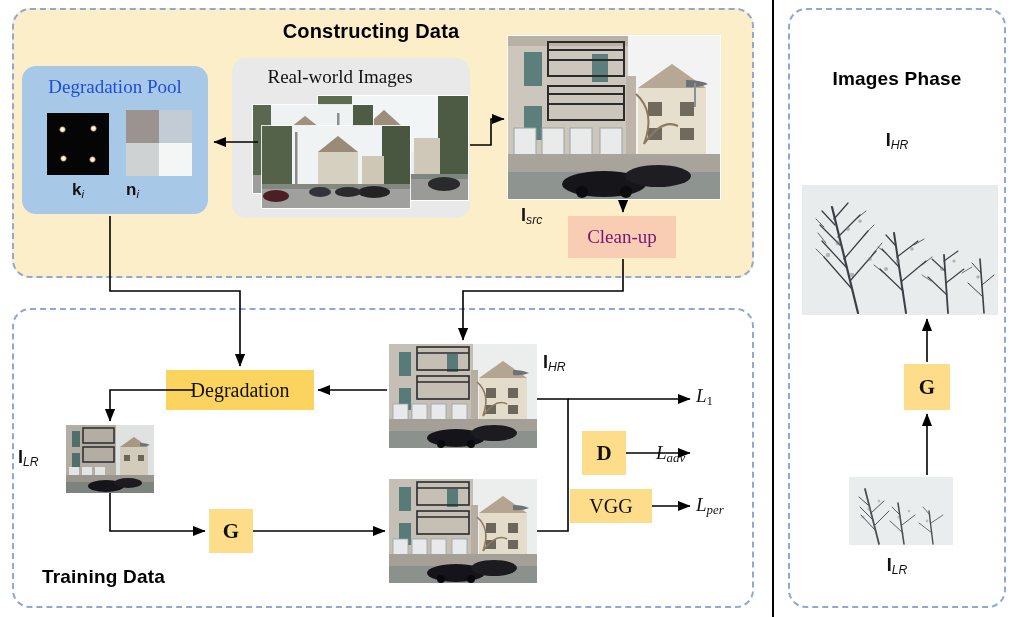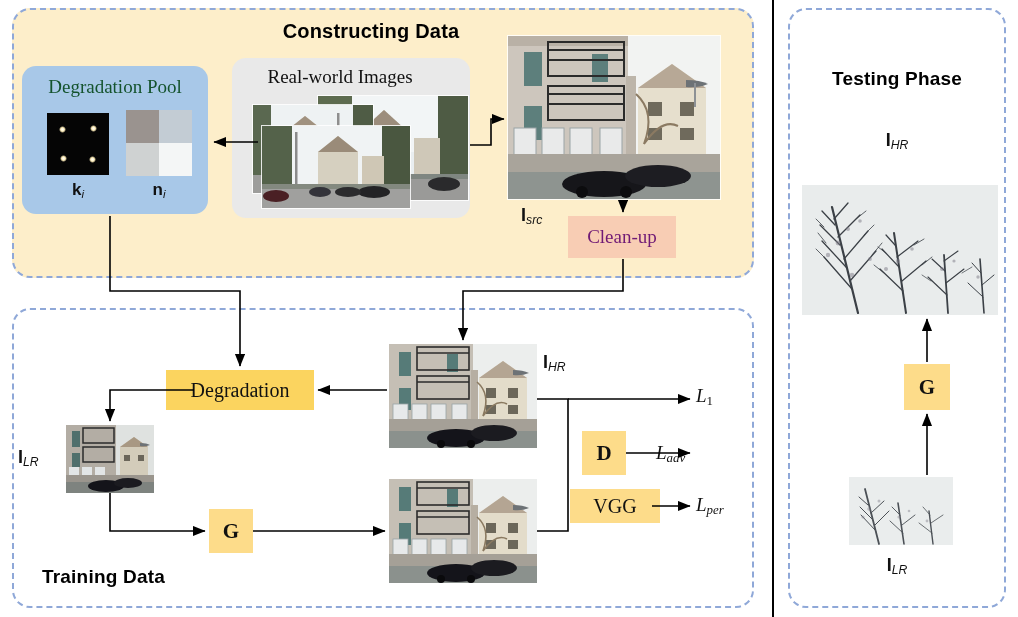--- a/index.html
+++ b/index.html
@@ -19,29 +19,29 @@
   #title-construct{left:0;top:20px;width:742px;text-align:center;font-size:20px;}
   #title-train{left:42px;top:566px;font-size:19px;}
   #title-test{left:788px;top:68px;width:218px;text-align:center;font-size:19px;}
 
   
   .serif{font-family:Liberation Sans, sans-serif;color:#111;}
 
   
   #deg-pool{left:22px;top:66px;width:186px;height:148px;background:#a8c8e8;border-radius:14px;}
   #deg-pool-title{position:absolute;left:22px;top:76px;width:186px;text-align:center;
-                  font-size:19px;font-family:"Liberation Serif",serif;color:#14532d;}
+                  font-size:19px;font-family:"Liberation Serif",serif;color:#1d4ed8;}
   #kernel-img{left:47px;top:113px;width:62px;height:62px;background:#050505;overflow:hidden;}
   #kernel-img .blip{position:absolute;width:7px;height:7px;border-radius:50%;
         background:radial-gradient(circle,#fff 0%,#ffeebb 38%,rgba(120,100,60,0) 72%);}
   #noise-img{left:126px;top:110px;width:66px;height:66px;overflow:hidden;
         display:grid;grid-template-columns:1fr 1fr;grid-template-rows:1fr 1fr;}
   .ns{width:100%;height:100%;}
   .lbl-k{left:47px;top:180px;width:62px;text-align:center;font-size:17px;}
-  .lbl-n{left:126px;top:180px;width:66px;text-align:center;font-size:17px;}
+  .lbl-n{left:126px;top:180px;width:66px;font-size:17px;}
   .sub{font-size:.68em;vertical-align:-.22em;font-style:italic;}
 
   
   #rw-panel{left:232px;top:58px;width:238px;height:160px;background:#e9e9e9;border-radius:14px;}
   #rw-title{position:absolute;left:232px;top:66px;width:216px;text-align:center;
             font-size:19px;font-family:"Liberation Serif",serif;color:#111;}
   .photo{position:absolute;overflow:hidden;background:#cfd6d8;box-shadow:0 0 0 1px rgba(255,255,255,.85);}
   #rw1{left:318px;top:96px;width:150px;height:104px;}
   #rw2{left:253px;top:105px;width:120px;height:88px;}
   #rw3{left:262px;top:126px;width:148px;height:82px;}
@@ -55,21 +55,21 @@
            display:flex;align-items:center;justify-content:center;
            font-family:"Liberation Serif",serif;font-size:19px;color:#701a75;}
 
   
   .ybox{position:absolute;display:flex;align-items:center;justify-content:center;
         font-family:"Liberation Serif",serif;color:#111;font-weight:bold;}
   #box-degradation{left:166px;top:370px;width:148px;height:40px;background:#fbd45f;
         font-weight:normal;font-size:20px;}
   #box-g-train{left:209px;top:509px;width:44px;height:44px;background:#fddc8a;font-size:21px;}
   #box-d{left:582px;top:431px;width:44px;height:44px;background:#fddc8a;font-size:21px;}
-  #box-vgg{left:570px;top:489px;width:90px;height:34px;background:#fddc8a;font-size:20px;font-weight:normal;}
+  #box-vgg{left:570px;top:489px;width:82px;height:34px;background:#fddc8a;font-size:20px;font-weight:normal;}
   #box-g-test{left:904px;top:364px;width:46px;height:46px;background:#fddc8a;font-size:21px;}
 
   
   #lr-img{left:66px;top:425px;width:88px;height:68px;}
   #lbl-lr{left:18px;top:447px;font-size:18px;}
   #hr-img1{left:389px;top:344px;width:148px;height:104px;}
   #hr-img2{left:389px;top:479px;width:148px;height:104px;}
   #lbl-hr{left:543px;top:352px;font-size:18px;}
 
   
@@ -352,21 +352,21 @@
 </div>
 
 <div class="abs serif" id="lbl-hr"><b><span>I</span></b><span class="sub">HR</span></div>
 
 <div class="loss" id="loss1"><span>L</span><span class="sub" style="font-style:normal">1</span></div>
 
 <div class="loss" id="lossadv"><span>L</span><span class="sub">adv</span></div>
 
 <div class="loss" id="lossper"><span>L</span><span class="sub">per</span></div>
 
-<div class="phase-title" id="title-test">Testing Phase</div>
+<div class="phase-title" id="title-test">Images Phase</div>
 
 <div class="abs serif" id="lbl-test-hr"><b><span>I</span></b><span class="sub">HR</span></div>
 
 <div class="photo" id="test-hr">
   <svg width="196" height="130" viewBox="0 0 196 130" preserveAspectRatio="none">
     <rect width="196" height="130" fill="#e9ecec"></rect>
     <g stroke="#3b4046" fill="none" stroke-linecap="round">
       <path d="M56 128 L30 22" stroke-width="2.2"></path>
       <path d="M50 104 L22 72M48 96 L74 66M44 82 L20 56M42 74 L66 46M38 60 L18 40M36 52 L58 30M33 40 L20 26M32 34 L46 18" stroke-width="1.3"></path>
       <path d="M26 76 L14 64M70 70 L80 58M24 58 L16 48M62 50 L72 40M22 42 L14 34M54 34 L64 26" stroke-width="0.8"></path>

